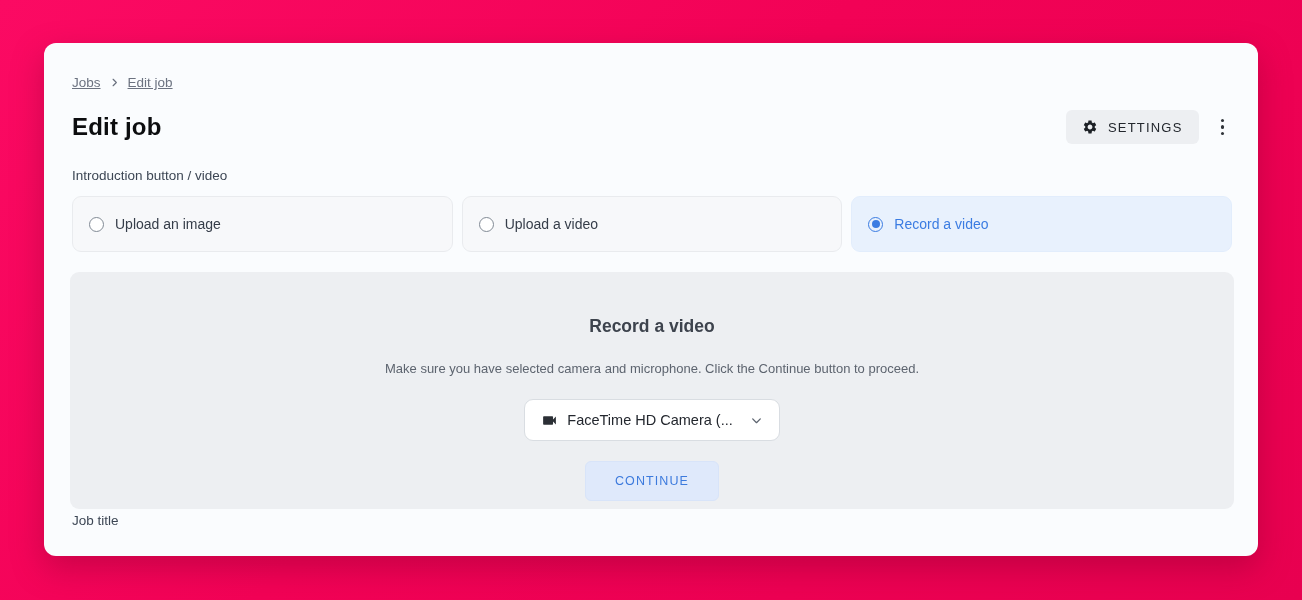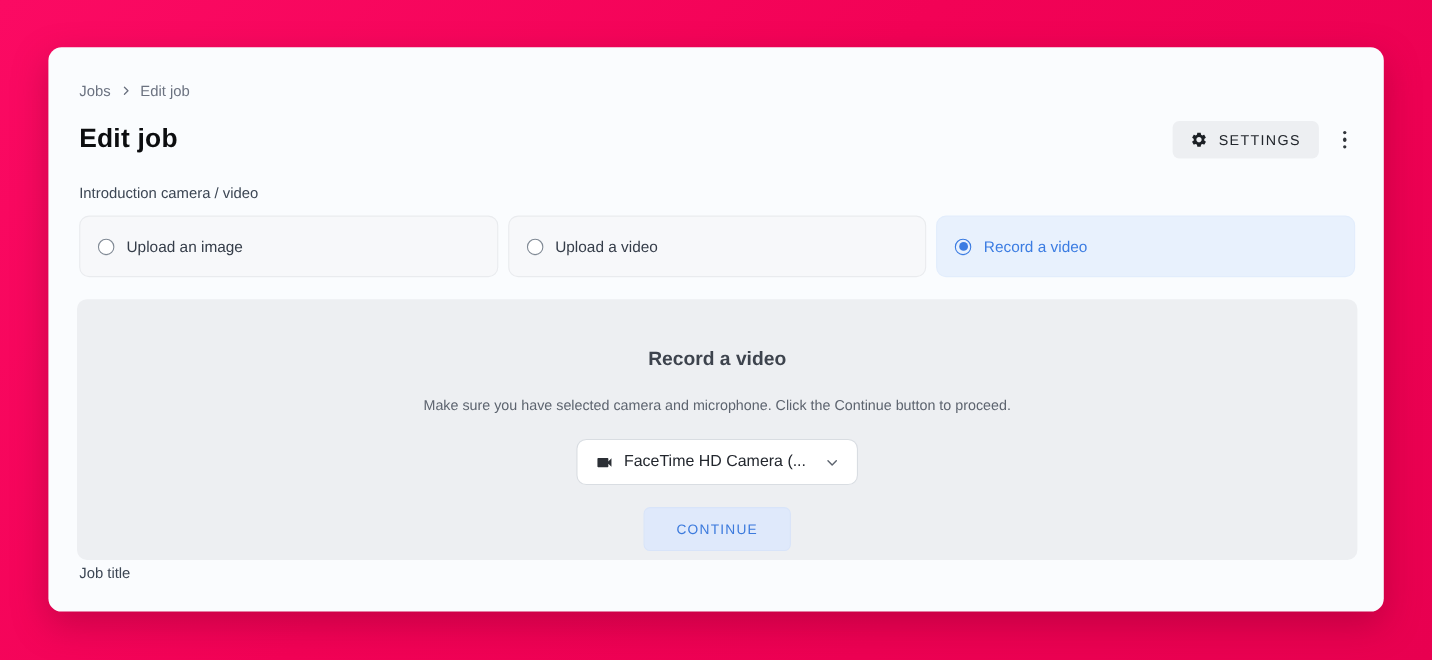--- a/index.html
+++ b/index.html
@@ -11,21 +11,21 @@
   }
   .card {
     position:absolute; left:44px; top:43px; width:1214px; height:513px;
     background:#fafcfe; border-radius:12px;
     box-shadow:0 12px 32px rgba(120,0,40,.35);
     padding:24px 26px 0 28px; overflow:hidden;
   }
   
   .breadcrumb { display:flex; align-items:center; gap:8px; margin-top:8px;
     font-size:13.5px; color:#6b7280; }
-  .crumb { cursor:default; }
+  .crumb { cursor:default;text-decoration:underline; }
   .crumb-sep { display:flex; align-items:center; color:#6b7280; }
   
   .header-row { display:flex; align-items:center; justify-content:space-between; margin-top:20px; }
   .page-title { font-size:24px; font-weight:700; color:#0c0d0f; letter-spacing:.2px; }
   .header-actions { display:flex; align-items:center; gap:14px; }
   .settings-btn {
     display:flex; align-items:center; gap:10px;
     background:#edeff2; border:none; border-radius:6px;
     padding:9px 16px; font-family:inherit; font-size:13px; letter-spacing:1.2px;
     color:#23272d; cursor:pointer;text-align:right;
@@ -98,21 +98,21 @@
         <span>SETTINGS</span>
       </button>
       <button class="kebab">
         <i></i>
           <i></i>
           <i></i>
       </button>
     </div>
   </div>
 
-  <div class="section-label">Introduction camera / video</div>
+  <div class="section-label">Introduction button / video</div>
 
   <div class="options-row">
     <div class="option">
       <span class="radio"></span>
       <span>Upload an image</span>
     </div>
     <div class="option">
       <span class="radio"></span>
       <span>Upload a video</span>
     </div>

